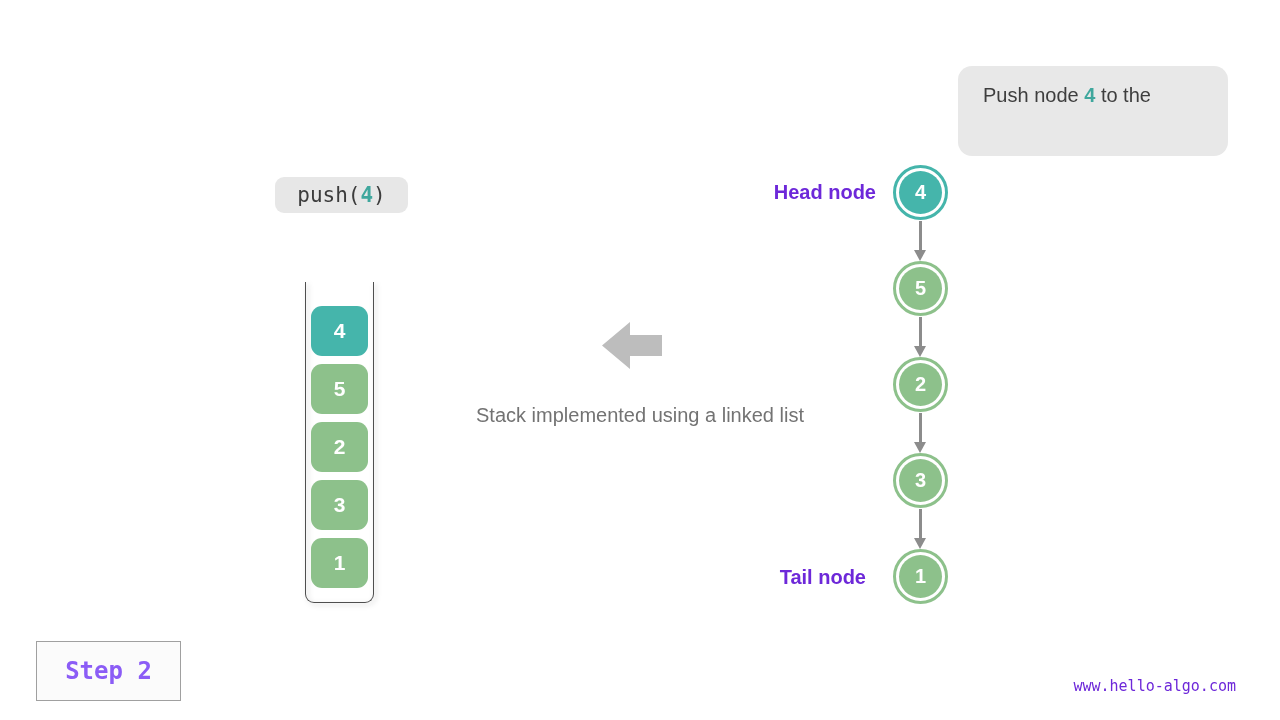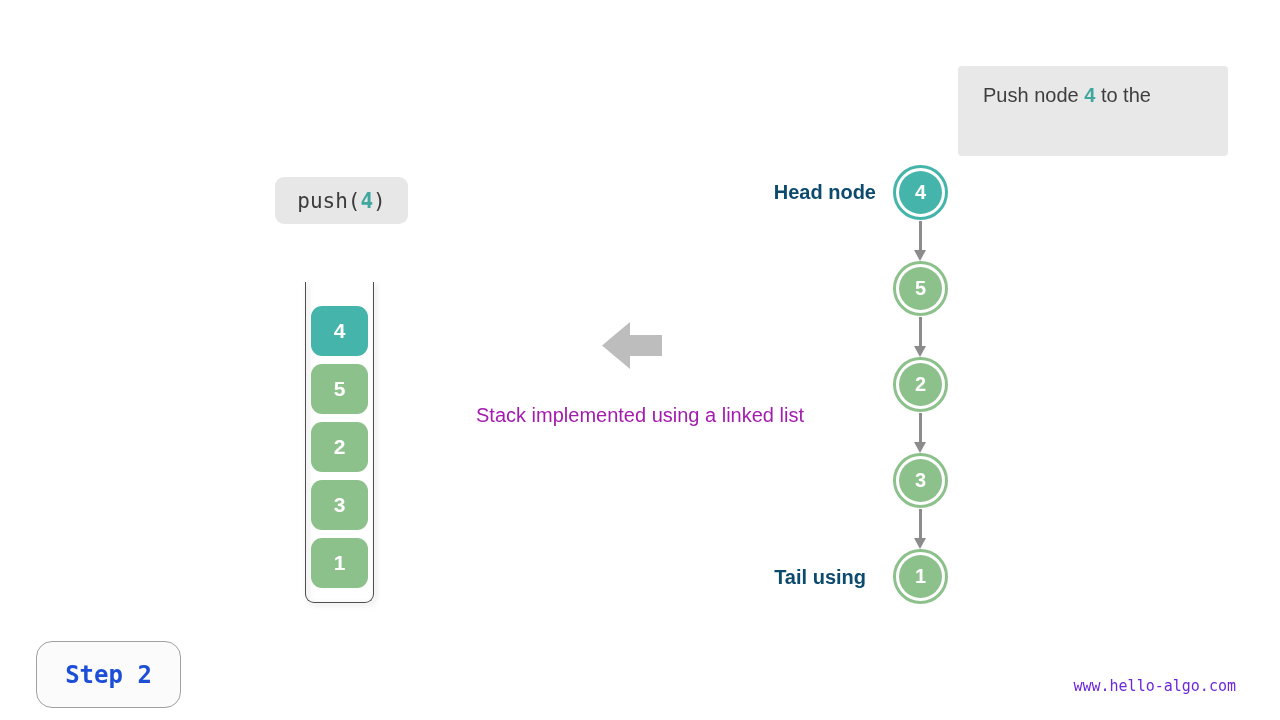--- a/index.html
+++ b/index.html
@@ -9,29 +9,29 @@
     --arrow_gray: #8c8c8c;
     --big_arrow_gray: #bdbdbd;
   }
   * { margin: 0; padding: 0; box-sizing: border-box; }
   html, body { width: 1280px; height: 720px; background: #ffffff; overflow: hidden; }
   body { position: relative; font-family: "Liberation Sans", sans-serif; }
 
   
   .annotation {
     position: absolute; left: 958px; top: 66px; width: 270px; height: 90px;
-    background: #e8e8e8; border-radius: 4px;
+    background: #e8e8e8; border-radius: 14px;
     padding: 15px 0 0 25px;
     font-size: 20px; line-height: 29px; color: #3e3e3e;
   }
   .hl { color: var(--teal_text); font-weight: bold; }
 
   
   .push-badge {
-    position: absolute; left: 275px; top: 177px; width: 133px; height: 47px;
+    position: absolute; left: 275px; top: 177px; width: 133px; height: 36px;
     background: #e7e7e7; border-radius: 9px;
     display: flex; align-items: center; justify-content: center;
     font-family: "DejaVu Sans Mono", monospace;
     font-size: 21px; color: #3c3c3c;
   }
   .push-badge .hl { font-weight: bold; }
 
   
   .stack-frame {
     position: absolute; left: 305px; top: 282px; width: 69px; height: 321px;
@@ -48,21 +48,21 @@
     display: flex; align-items: center; justify-content: center;
     color: #ffffff; font-weight: bold; font-size: 21px;
   }
   .stack-box[data-color="teal"]  { background: var(--teal); }
   .stack-box[data-color="green"] { background: var(--green); }
 
   
   .big-arrow { position: absolute; left: 602px; top: 322px; }
   .caption {
     position: absolute; left: 400px; top: 404px; width: 480px;
-    text-align: center; font-size: 20px; color: #a21caf;
+    text-align: center; font-size: 20px; color: #737373;
   }
 
   
   .node {
     position: absolute; left: 893px; width: 55px; height: 55px;
     border: 3px solid; border-radius: 50%; background: #ffffff;
     display: flex; align-items: center; justify-content: center;
   }
   .node[data-color="teal"]  { border-color: var(--teal); }
   .node[data-color="green"] { border-color: var(--green); }
@@ -81,32 +81,32 @@
   }
   .link-arrow::after {
     content: ""; position: absolute; left: 1px; top: 29px;
     width: 0; height: 0;
     border-left: 6px solid transparent; border-right: 6px solid transparent;
     border-top: 11px solid var(--arrow_gray);
   }
 
   .node-label {
     position: absolute; text-align: right;
-    font-weight: bold; font-size: 20px; color: #0c4a6e;
+    font-weight: bold; font-size: 20px; color: #6d28d9;
   }
   .head-label { left: 676px; top: 181px; width: 200px; }
   .tail-label { left: 666px; top: 566px; width: 200px; }
 
   
   .step-badge {
-    position: absolute; left: 36px; top: 641px; width: 145px; height: 67px;
-    background: #fbfbfb; border: 1.5px solid #a0a0a0; border-radius: 16px;
+    position: absolute; left: 36px; top: 641px; width: 145px; height: 60px;
+    background: #fbfbfb; border: 1.5px solid #a0a0a0; border-radius: 0;
     display: flex; align-items: center; justify-content: center;
     font-family: "DejaVu Sans Mono", monospace;
-    font-weight: bold; font-size: 24px; color: #1d4ed8;
+    font-weight: bold; font-size: 24px; color: #8b5cf6;
   }
 
   
   .watermark {
     position: absolute; right: 44px; top: 677px;
     font-family: "DejaVu Sans Mono", monospace;
     font-size: 15px; color: #6d28d9;
   }
 </style>
 </head>
@@ -140,21 +140,21 @@
 </div>
 
 <div class="big-arrow">
   <svg width="60" height="47" viewBox="0 0 60 47">
     <polygon points="0,23.5 28,0 28,13 60,13 60,34 28,34 28,47" fill="#bdbdbd"></polygon>
   </svg>
 </div>
 <div class="caption">Stack implemented using a linked list</div>
 
 <div class="node-label head-label">Head node</div>
-<div class="node-label tail-label">Tail using</div>
+<div class="node-label tail-label">Tail node</div>
 
 <div class="node" style="top:165px" data-color="teal">
   <div class="node-inner">4</div>
 </div>
 <div class="link-arrow" style="top:221px"></div>
 <div class="node" style="top:261px" data-color="green">
   <div class="node-inner">5</div>
 </div>
 <div class="link-arrow" style="top:317px"></div>
 <div class="node" style="top:357px" data-color="green">

